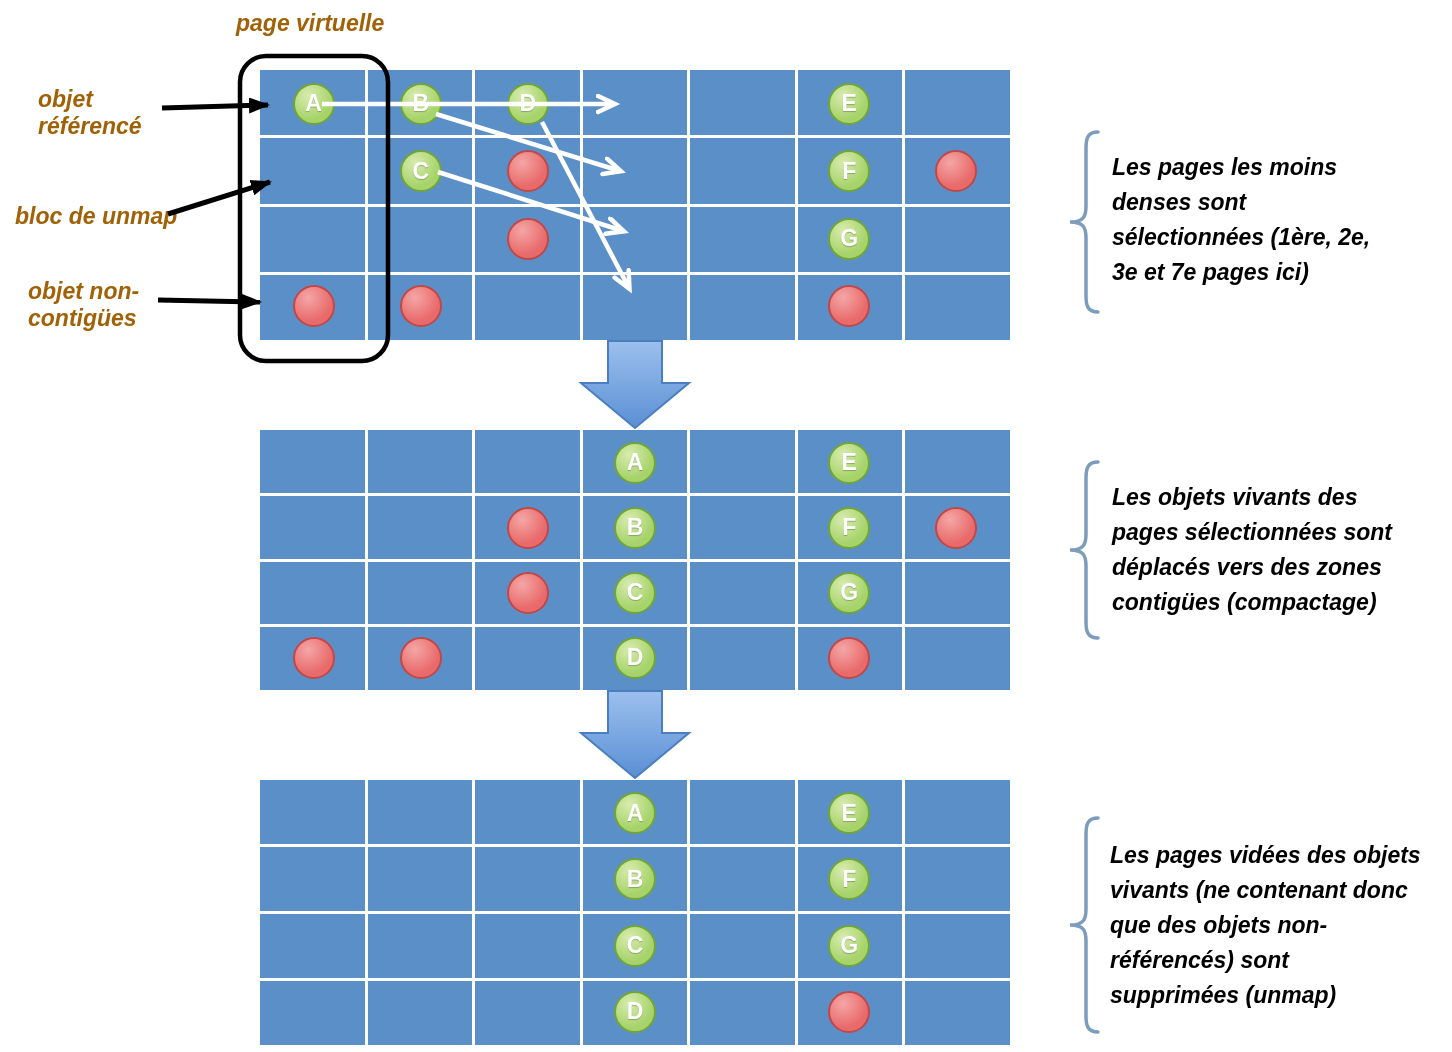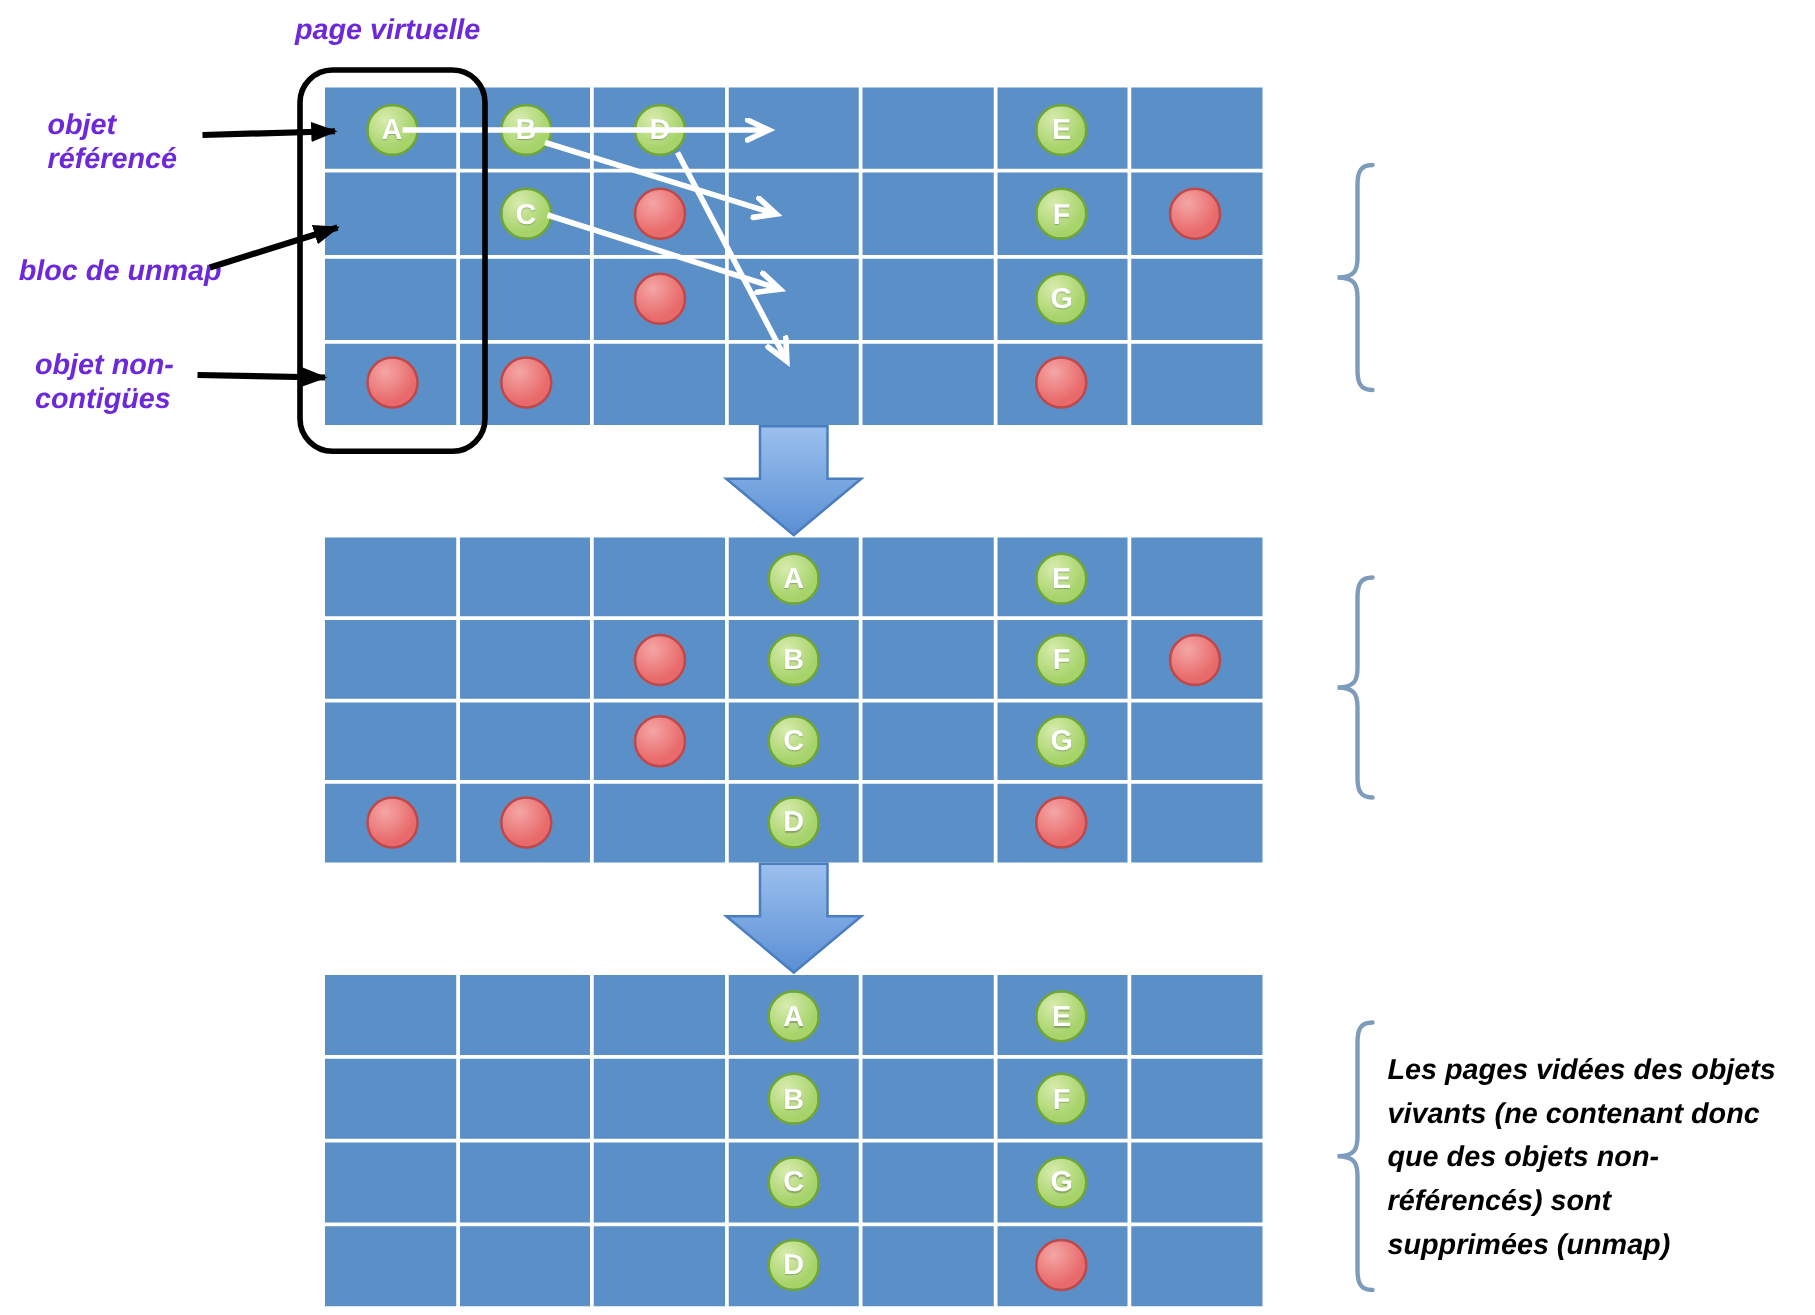--- a/index.html
+++ b/index.html
@@ -9,21 +9,21 @@
     background:#ffffff;
     font-family:"Liberation Sans", sans-serif;
     overflow:hidden;
   }
   .label{
     position:absolute;
     font-style:italic;
     font-weight:bold;
     font-size:23px;
     line-height:1.18;
-    color:#6d28d9;
+    color:#a16207;
     white-space:pre-line;
   }
   .label.center{text-align:left;}
   .annotation{
     position:absolute;
     font-style:italic;
     font-weight:bold;
     font-size:23px;
     line-height:35px;
     color:#000;
@@ -188,20 +188,28 @@
       <div class="obj red" style="left: 78.5714%; top: 87.5%;"></div>
     </div>
 
   <div class="label" style="left:236px;top:10px;">page virtuelle</div>
   <div class="label center" style="left:38px;top:86px;width:132px;">objet
 référencé</div>
   <div class="label" style="left:15px;top:203px;">bloc de unmap</div>
   <div class="label center" style="left:28px;top:278px;width:138px;">objet non-
 contigües</div>
 
+  <div class="annotation" style="left:1112px;top:150px;width:335px;">Les pages les moins
+denses sont
+sélectionnées (1ère, 2e,
+3e et 7e pages ici)</div>
+  <div class="annotation" style="left:1112px;top:480px;width:340px;">Les objets vivants des
+pages sélectionnées sont
+déplacés vers des zones
+contigües (compactage)</div>
   <div class="annotation" style="left:1110px;top:838px;width:345px;">Les pages vidées des objets
 vivants (ne contenant donc
 que des objets non-
 référencés) sont
 supprimées (unmap)</div>
 
   <svg class="overlay" width="1452" height="1052" viewBox="0 0 1452 1052">
     <defs>
       <linearGradient id="bluearrow" x1="0" y1="0" x2="0" y2="1">
         <stop offset="0" stop-color="#9cc0ee"></stop>

